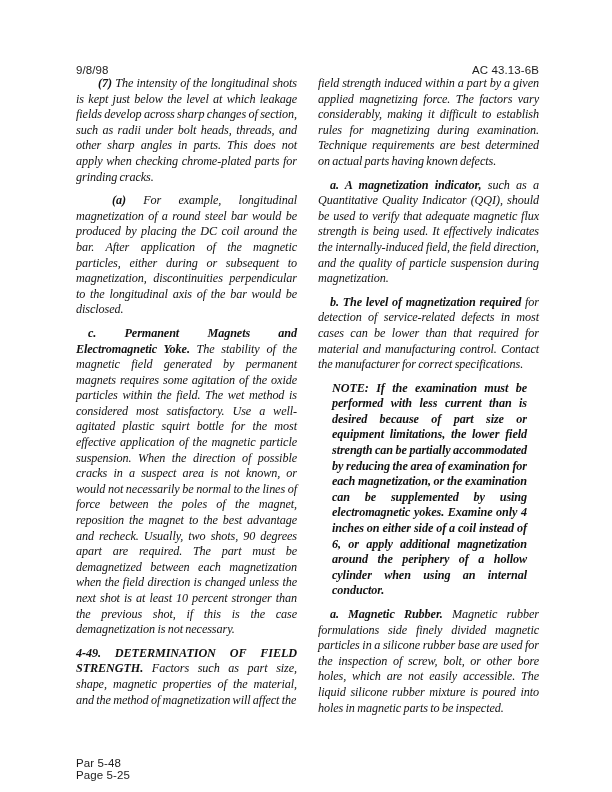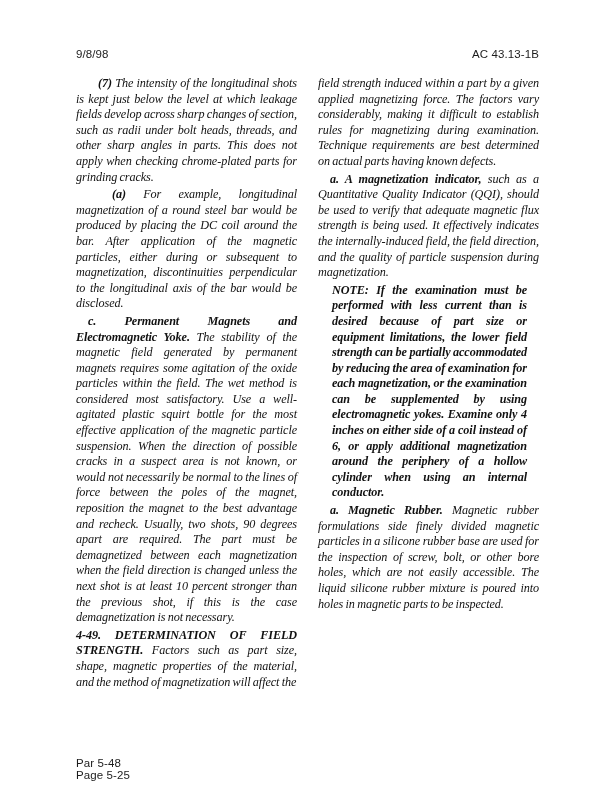--- a/index.html
+++ b/index.html
@@ -21,21 +21,21 @@
     position: absolute;
     left: 76px;
     right: 73px;
     display: flex;
     justify-content: space-between;
     font-family: "Liberation Sans", sans-serif;
     font-size: 11.5px;
     color: #1c1c1c;
     letter-spacing: 0.1px;
   }
-  .runhead { top: 48px; align-items: flex-end; }
+  .runhead { top: 64px; align-items: flex-end; }
   .runfoot { top: 757px; flex-direction: column; }
 
   .content {
     position: absolute;
     top: 76px;
     left: 76px;
     display: flex;
     gap: 21px;
     font-style: italic;
   }
@@ -45,55 +45,56 @@
   .para {
     margin: 0;
     font-size: 12.2px;
     line-height: 15.6px;
     letter-spacing: -0.1px;
     word-spacing: -0.6px;
     text-align: justify;
     hyphens: auto;
     -webkit-hyphens: auto;
   }
-  .para + .para { margin-top: 2px; }
+  .para + .para { margin-top: 8px; }
   .lead { font-weight: bold; }
   .lead:not(:empty)::after { content: "\00A0"; }
   .indent-sm  { text-indent: 22px; }
   .indent-lg  { text-indent: 36px; }
   .indent-xs  { text-indent: 12px; }
   .flush      { text-indent: 0; }
   .note {
     margin-left: 14px;
     margin-right: 12px;
     text-indent: 0;
   }
 </style>
 </head>
 <body>
 
 <div class="page">
 
   <div class="runhead">
     <span>9/8/98</span>
-    <span>AC 43.13-1B</span>
+    <span>AC 43.13-6B</span>
   </div>
 
   <div class="content">
 
     <div class="col">
       <p class="para indent-sm"><span class="lead">(7)</span><span>The intensity of the longitudinal shots is kept just below the level at which leakage fields develop across sharp changes of section, such as radii under bolt heads, threads, and other sharp angles in parts. This does not apply when checking chrome-plated parts for grinding cracks.</span></p>
       <p class="para indent-lg"><span class="lead">(a)</span><span>For example, longitudinal magnetization of a round steel bar would be produced by placing the DC coil around the bar. After application of the magnetic particles, either during or subsequent to magnetization, discontinuities perpendicular to the longitudinal axis of the bar would be disclosed.</span></p>
       <p class="para indent-xs"><span class="lead">c. Permanent Magnets and Electromagnetic Yoke.</span><span>The stability of the magnetic field generated by permanent magnets requires some agitation of the oxide particles within the field. The wet method is considered most satisfactory. Use a well-agitated plastic squirt bottle for the most effective application of the magnetic particle suspension. When the direction of possible cracks in a suspect area is not known, or would not necessarily be normal to the lines of force between the poles of the magnet, reposition the magnet to the best advantage and recheck. Usually, two shots, 90 degrees apart are required. The part must be demagnetized between each magnetization when the field direction is changed unless the next shot is at least 10 percent stronger than the previous shot, if this is the case demagnetization is not necessary.</span></p>
       <p class="para flush"><span class="lead">4-49. DETERMINATION OF FIELD STRENGTH.</span><span>Factors such as part size, shape, magnetic properties of the material, and the method of magnetization will affect the</span></p>
     </div>
 
     <div class="col">
       <p class="para flush"><span class="lead"></span><span>field strength induced within a part by a given applied magnetizing force. The factors vary considerably, making it difficult to establish rules for magnetizing during examination. Technique requirements are best determined on actual parts having known defects.</span></p>
       <p class="para indent-xs"><span class="lead">a. A magnetization indicator,</span><span>such as a Quantitative Quality Indicator (QQI), should be used to verify that adequate magnetic flux strength is being used. It effectively indicates the internally-induced field, the field direction, and the quality of particle suspension during magnetization.</span></p>
+      <p class="para indent-xs"><span class="lead">b. The level of magnetization required</span><span>for detection of service-related defects in most cases can be lower than that required for material and manufacturing control. Contact the manufacturer for correct specifications.</span></p>
       <p class="para note"><span class="lead">NOTE: If the examination must be performed with less current than is desired because of part size or equipment limitations, the lower field strength can be partially accommodated by reducing the area of examination for each magnetization, or the examination can be supplemented by using electromagnetic yokes. Examine only 4 inches on either side of a coil instead of 6, or apply additional magnetization around the periphery of a hollow cylinder when using an internal conductor.</span><span></span></p>
       <p class="para indent-xs"><span class="lead">a. Magnetic Rubber.</span><span>Magnetic rubber formulations side finely divided magnetic particles in a silicone rubber base are used for the inspection of screw, bolt, or other bore holes, which are not easily accessible. The liquid silicone rubber mixture is poured into holes in magnetic parts to be inspected.</span></p>
     </div>
 
   </div>
 
   <div class="runfoot">
     <span>Par 5-48</span>
     <span>Page 5-25</span>
   </div>

